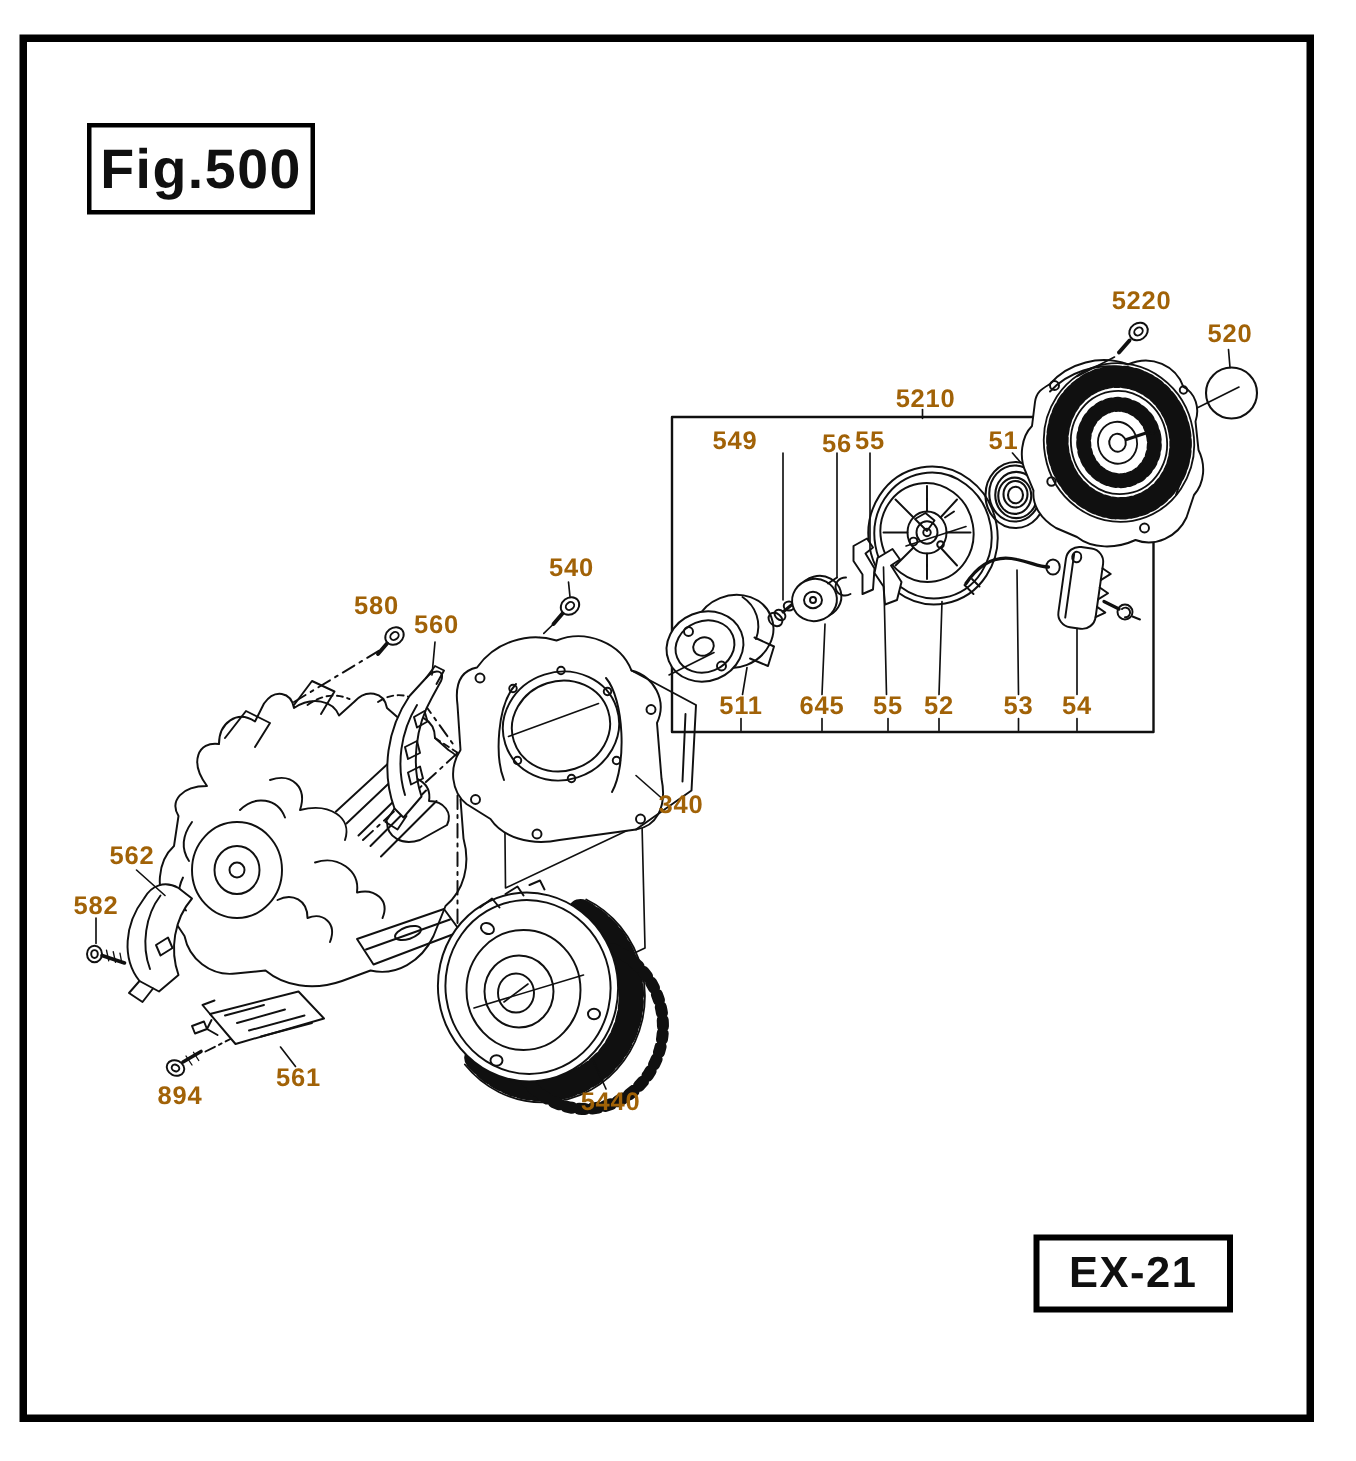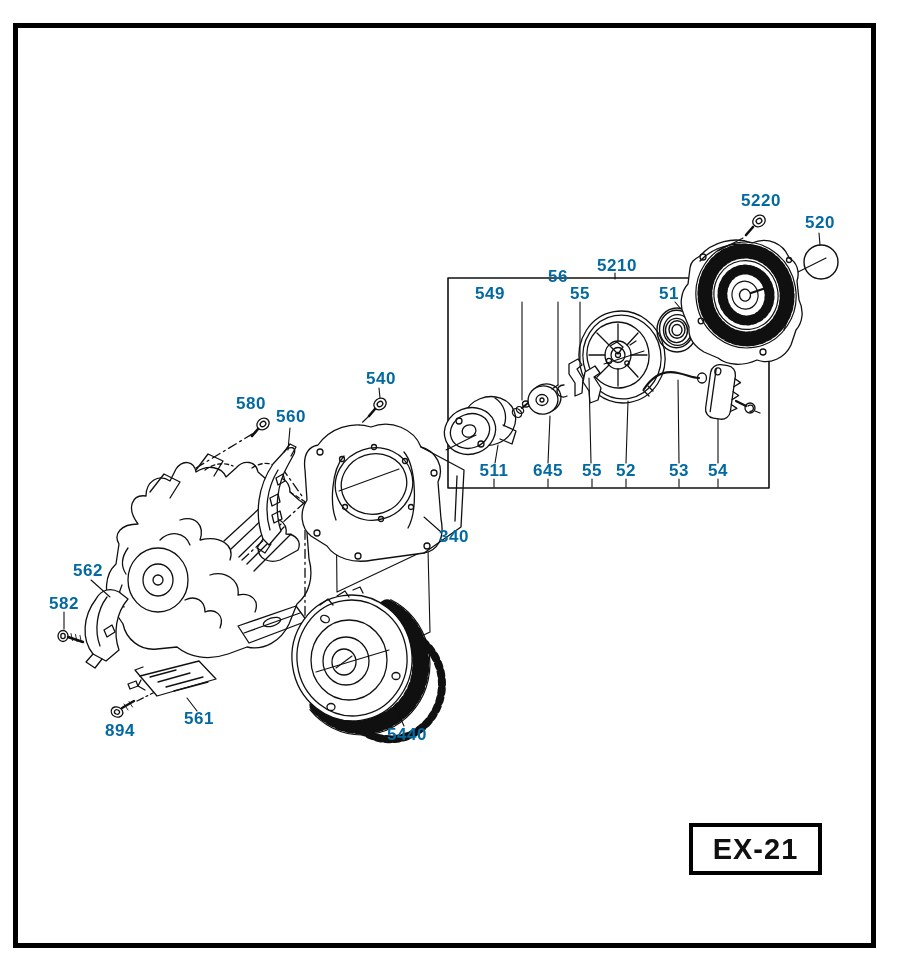--- a/index.html
+++ b/index.html
@@ -8,21 +8,21 @@
   .page-border{position:absolute;left:13px;top:23px;width:863px;height:925px;
                border:5px solid #000;box-sizing:border-box;}
   .diagram-svg{position:absolute;left:0;top:0;}
   .fig-box{position:absolute;left:58px;top:82px;width:152px;height:61px;border:3px solid #000;
            box-sizing:border-box;display:flex;align-items:center;justify-content:center;
            font-weight:bold;font-size:37px;letter-spacing:1px;}
   .model-box{position:absolute;left:689px;top:823px;width:133px;height:52px;border:4px solid #000;
            box-sizing:border-box;display:flex;align-items:center;justify-content:center;
            font-weight:bold;font-size:29px;letter-spacing:1px;}
   .plabel{position:absolute;transform:translate(-50%,-50%);font-weight:bold;font-size:17px;
-          letter-spacing:0.5px;white-space:nowrap;color:#0369a1;}
+          letter-spacing:0.5px;white-space:nowrap;color:#a16207;}
 </style>
 </head>
 <body>
 
 <div class="page">
 
   <div class="page-border"></div>
 
   <svg class="diagram-svg" width="904" height="974" viewBox="0 0 904 974">
     <g stroke="#101010" fill="none" stroke-width="1.3" stroke-linecap="round" stroke-linejoin="round">
@@ -263,29 +263,32 @@
         <path d="M91,580 L110,597"></path>
         <path d="M64,612 L64,629"></path>
         <path d="M197,711 L187,698"></path>
         <path d="M404,726 L395,706"></path>
         <path d="M819,233 L820,245"></path>
         <path d="M743,238 L718,251"></path>
       </g>
     </g>
   </svg>
 
+  <div class="fig-box">
+    <span>Fig.500</span>
+  </div>
   <div class="model-box">
     <span>EX-21</span>
   </div>
 
   <div class="plabel" style="left:761px;top:201px">5220</div>
   <div class="plabel" style="left:820px;top:223px">520</div>
   <div class="plabel" style="left:617px;top:266px">5210</div>
   <div class="plabel" style="left:490px;top:294px">549</div>
-  <div class="plabel" style="left:558px;top:277px">56</div>
+  <div class="plabel" style="left:558px;top:296px">56</div>
   <div class="plabel" style="left:580px;top:294px">55</div>
   <div class="plabel" style="left:669px;top:294px">51</div>
   <div class="plabel" style="left:494px;top:471px">511</div>
   <div class="plabel" style="left:548px;top:471px">645</div>
   <div class="plabel" style="left:592px;top:471px">55</div>
   <div class="plabel" style="left:626px;top:471px">52</div>
   <div class="plabel" style="left:679px;top:471px">53</div>
   <div class="plabel" style="left:718px;top:471px">54</div>
   <div class="plabel" style="left:381px;top:379px">540</div>
   <div class="plabel" style="left:251px;top:404px">580</div>

